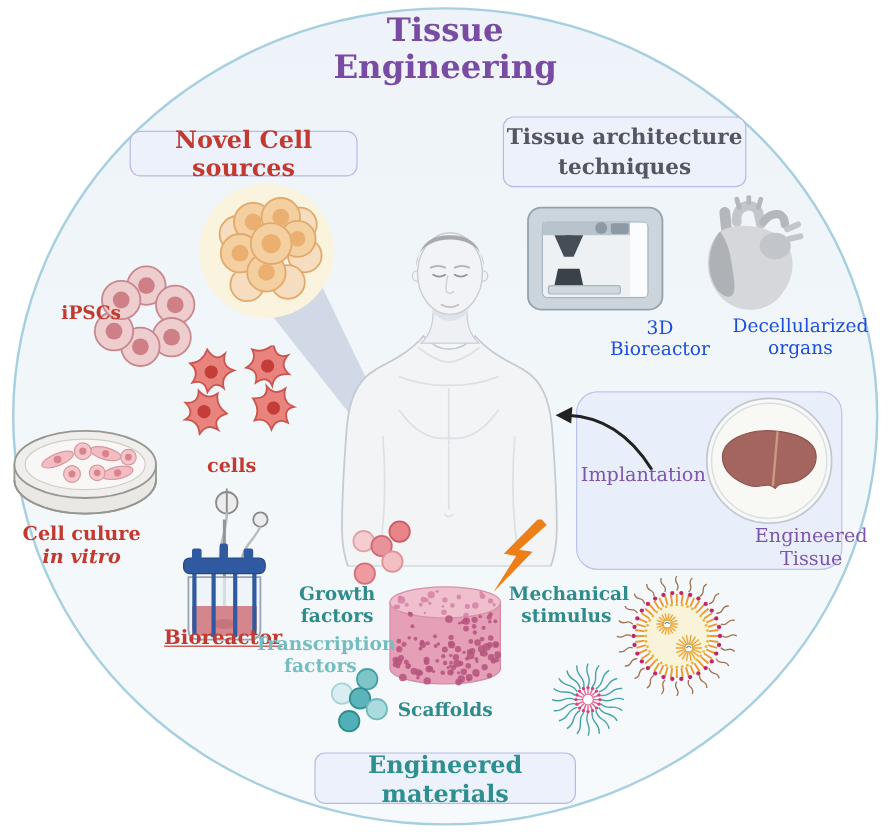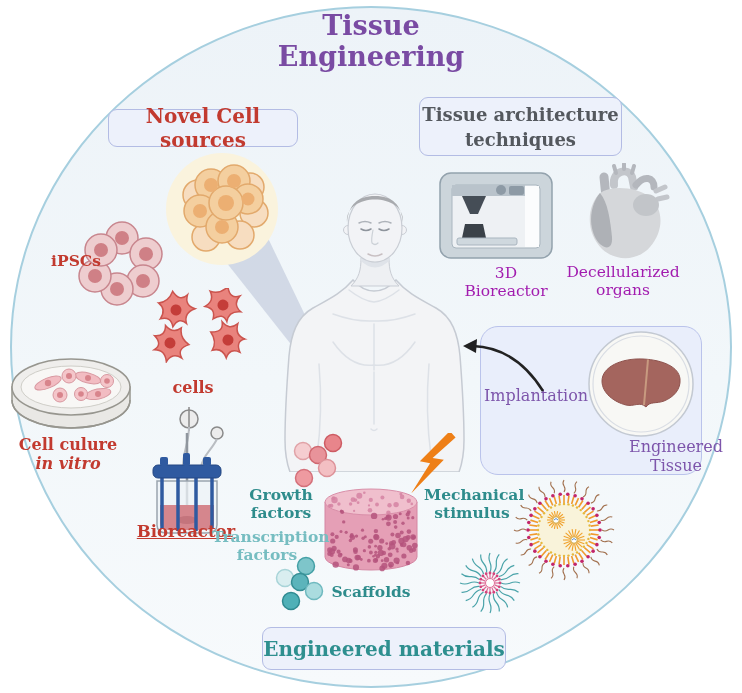--- a/index.html
+++ b/index.html
@@ -3,33 +3,33 @@
 <meta charset="utf-8">
 <style>
   html,body{margin:0;padding:0;background:#ffffff;}
   #stage{position:relative;width:742px;height:693px;background:#ffffff;overflow:hidden;
          font-family:"DejaVu Serif","Liberation Serif",serif;}
   .abs{position:absolute;}
   .lbl{position:absolute;text-align:center;line-height:1.18;}
   .red{color:#c23a2f;}
   .teal{color:#2e8c8c;}
   .lteal{color:#76bdc1;}
-  .gray{color:#a21caf;}
+  .gray{color:#1d4ed8;margin-left:44px;}
   .purp{color:#7d55ab;}
   .semibold{font-weight:600;}
   .box{position:absolute;background:#edf1fb;border:1.5px solid #b3bce4;border-radius:9px;
        display:flex;align-items:center;justify-content:center;text-align:center;box-sizing:border-box;}
   #big-circle{position:absolute;left:10px;top:6px;width:722px;height:682px;border-radius:50%;
        border:2.5px solid #a6cfdf;box-sizing:border-box;
        background:linear-gradient(180deg,#edf3f8 0%,#f2f7fa 55%,#f7fafc 100%);}
   #title{position:absolute;left:251px;top:10px;width:240px;text-align:center;
        color:#7a4ba3;font-weight:bold;font-size:27px;line-height:31px;}
   #novel-box{left:108px;top:109px;width:190px;height:38px;font-size:20px;font-weight:bold;color:#c23a2f;}
   #arch-box{left:419px;top:97px;width:203px;height:59px;font-size:18px;font-weight:600;color:#54585e;line-height:25px;}
-  #materials-box{left:262px;top:627px;width:244px;height:43px;font-size:20px;font-weight:600;color:#2e8f8f;align-items:center;}
+  #materials-box{left:262px;top:627px;width:218px;height:43px;font-size:20px;font-weight:600;color:#2e8f8f;align-items:center;}
   svg{display:block;}
 </style>
 </head>
 <body>
 
 <div id="stage">
 
   <div id="big-circle"></div>
 
   <svg class="abs" style="left:220px;top:228px;" width="110" height="128" viewBox="0 0 110 128">

